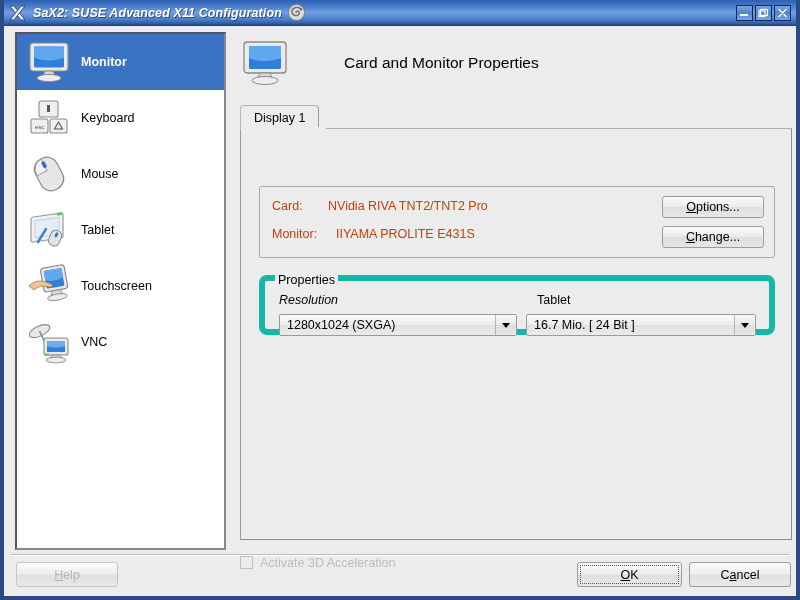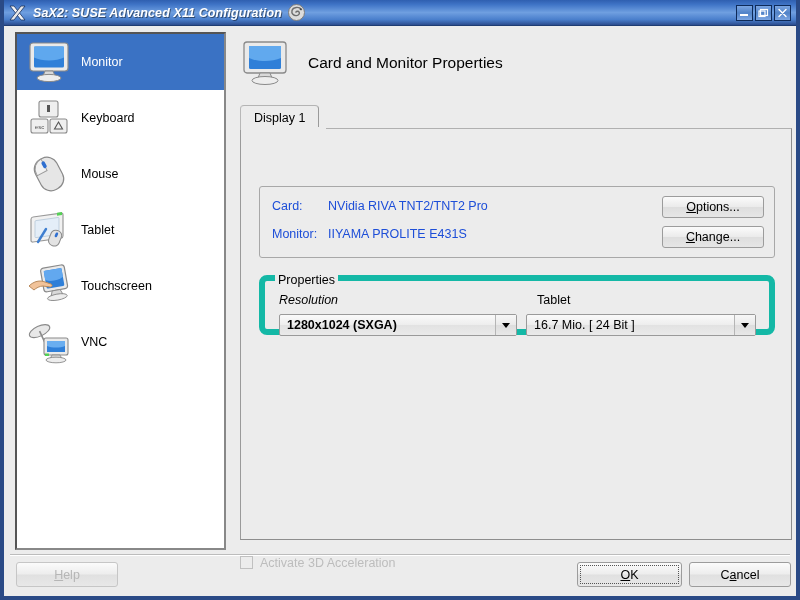--- a/index.html
+++ b/index.html
@@ -107,33 +107,34 @@
     margin-right: 6px;
     display: flex;
     align-items: center;
     justify-content: center;
   }
   .side-item .s-label {
     font-size: 12.5px;
     color: #000000;
     white-space: nowrap;
   }
-  .side-item.selected .s-label { color: #ffffff; }
+  .side-item.selected .s-label { color: #ffffff; font-weight: bold; }
 
   
   #content {
     position: absolute;
     left: 232px; top: 6px;
     right: 6px; bottom: 6px;
   }
   #page-header {
     display: flex;
     align-items: center;
     height: 62px;
     padding-left: 4px;
+    gap: 36px;
   }
   #page-header .hdr-icon {
     width: 50px; height: 48px;
     flex: 0 0 50px;
     margin-right: 18px;
   }
   #page-title {
     font-size: 15.5px;
     color: #000000;
   }
@@ -194,25 +195,25 @@
     box-sizing: border-box;
     border: 1px solid #a8a8a8;
     border-radius: 3px;
   }
   .info-row {
     position: absolute;
     left: 12px;
     display: flex;
     align-items: center;
     font-size: 12.5px;
-    color: #1d4ed8;
+    color: #c2410c;
   }
   .info-row .lbl { width: 56px; flex: 0 0 56px; }
   #info-row-card { top: 12px; }
-  #info-row-monitor { top: 40px; }
+  #info-row-monitor { top: 40px; gap: 8px; }
 
   .frame-btn {
     position: absolute;
     right: 10px;
     width: 102px; height: 22px;
     box-sizing: border-box;
     background: linear-gradient(to bottom, #fbfbfb 0%, #ebebeb 48%, #dedede 52%, #e6e6e6 100%);
     border: 1px solid #9c9c9c;
     border-radius: 3px;
     font-size: 12.5px;
@@ -258,21 +259,21 @@
     top: 33px;
     height: 22px;
     box-sizing: border-box;
     background: linear-gradient(to bottom, #fafafa 0%, #ededed 50%, #e2e2e2 52%, #eaeaea 100%);
     border: 1px solid #9a9a9a;
     border-radius: 2px;
     display: flex;
     align-items: center;
     cursor: pointer;
   }
-  #combo-resolution { left: 14px; width: 238px; font-weight: bold; }
+  #combo-resolution { left: 14px; width: 238px; }
   #combo-colors { left: 261px; width: 230px; }
   .combo .cval {
     flex: 1 1 auto;
     padding-left: 7px;
     font-size: 12.5px;
     color: #000;
     white-space: nowrap;
     overflow: hidden;
   }
   .combo .carrow {

